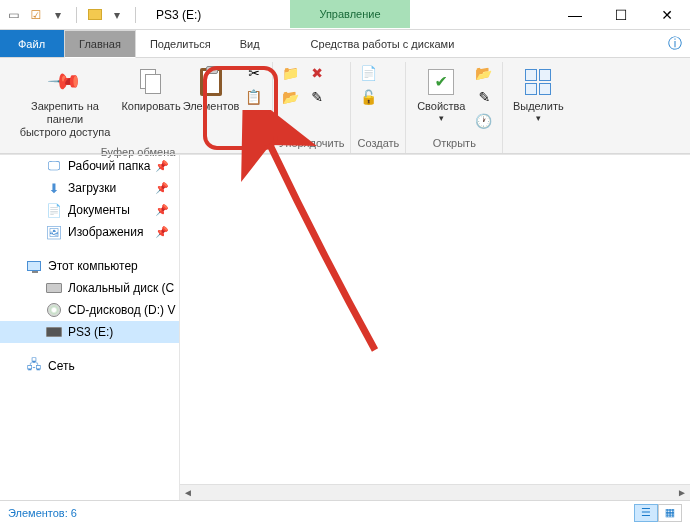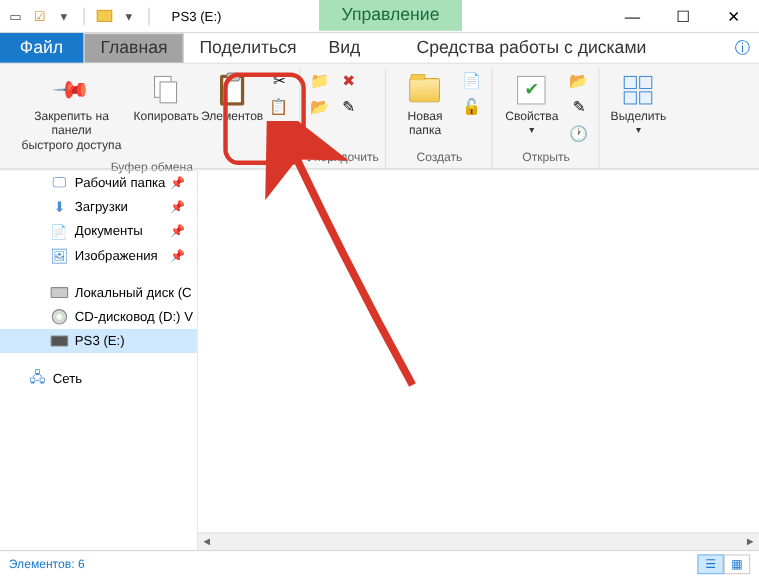--- a/index.html
+++ b/index.html
@@ -9,24 +9,24 @@
 .titlebar { height: 30px; background: #fff; border-bottom: 1px solid #d9d9d9; display: flex; align-items: center; }
 .titlebar-left { display: flex; align-items: center; gap: 6px; padding-left: 6px; }
 .qat-icon { width: 16px; height: 16px; display: flex; align-items: center; justify-content: center; font-size: 12px; color: #555; }
 .divider-v { width: 1px; height: 16px; background: #ccc; margin: 0 4px; }
 .title-text { font-size: 12px; color: #000; margin-left: 10px; }
 .win-controls { margin-left: auto; display: flex; }
 .win-btn { width: 46px; height: 30px; display: flex; align-items: center; justify-content: center; font-size: 14px; color: #000; }
 
 
 .tabs-row { height: 28px; display: flex; background: #fff; border-bottom: 1px solid #d9d9d9; }
-.tab { padding: 0 14px; display: flex; align-items: center; font-size: 16px; color: #333; border-right: 1px solid transparent; }
+.tab { padding: 0 14px; display: flex; align-items: center; font-size: 11px; color: #333; border-right: 1px solid transparent; }
 .tab.file { background: #1979ca; color: #fff; padding: 0 18px; }
 .tab.active { border: 1px solid #d9d9d9; border-bottom: 1px solid #fff; background: #a3a3a3; margin-bottom: -1px; }
-.context-header { height: 28px; background: #a8e0b8; color: #1a6b3a; font-size: 16px; display: flex; align-items: center; justify-content: center; padding: 0 30px; position: absolute; top: 0; left: 290px; width: 130px; }
+.context-header { height: 28px; background: #a8e0b8; color: #1a6b3a; font-size: 11px; display: flex; align-items: center; justify-content: center; padding: 0 30px; position: absolute; top: 0; left: 290px; width: 120px; }
 .help-btn { width: 30px; display: flex; align-items: center; justify-content: center; font-size: 14px; color: #1979ca; margin-left: auto; }
 
 
 .ribbon { height: 96px; background: #f5f5f5; border-bottom: 1px solid #d9d9d9; display: flex; padding: 4px 4px 0 4px; }
 .ribbon-group { display: flex; flex-direction: column; border-right: 1px solid #e0e0e0; padding: 0 6px; }
 .group-buttons { flex: 1; display: flex; align-items: flex-start; gap: 2px; }
 .group-label { font-size: 11px; color: #666; text-align: center; padding: 2px 0 4px 0; }
 .big-btn { display: flex; flex-direction: column; align-items: center; justify-content: center; width: 68px; padding: 4px 2px; font-size: 11px; color: #333; text-align: center; line-height: 1.2; }
 .big-btn.narrow { width: 58px; }
 .big-btn .icon { width: 32px; height: 32px; margin-bottom: 2px; display: flex; align-items: center; justify-content: center; }
@@ -156,27 +156,20 @@
       <div class="small-col">
         <div class="small-btn" style="color:#c33">✖</div>
         <div class="small-btn">✎</div>
       </div>
     </div>
     <div class="group-label">Упорядочить</div>
   </div>
 
   <div class="ribbon-group">
     <div class="group-buttons">
-      <div class="big-btn narrow">
-        <div class="icon">
-            <div class="ic-folder"></div>
-          </div>
-        <span>Новая</span>
-        <span>папка</span>
-      </div>
       <div class="small-col">
         <div class="small-btn">📄</div>
         <div class="small-btn">🔓</div>
       </div>
     </div>
     <div class="group-label">Создать</div>
   </div>
 
   <div class="ribbon-group">
     <div class="group-buttons">
@@ -242,20 +235,26 @@
       <span class="ficon" style="color:#4a8fd4">📄</span>
       <span>Документы</span>
       <span class="pin">📌</span>
     </div>
     <div class="nav-item level2">
       <span class="ficon" style="color:#4a8fd4">🖼</span>
       <span>Изображения</span>
       <span class="pin">📌</span>
     </div>
     <div class="nav-spacer"></div>
+    <div class="nav-item">
+      <span class="ficon">
+          <span class="ic-monitor"></span>
+        </span>
+      <span>Этот компьютер</span>
+    </div>
     <div class="nav-item level2">
       <span class="ficon">
           <span class="ic-drive"></span>
         </span>
       <span>Локальный диск (C</span>
     </div>
     <div class="nav-item level2">
       <span class="ficon">
           <span class="ic-cd"></span>
         </span>

